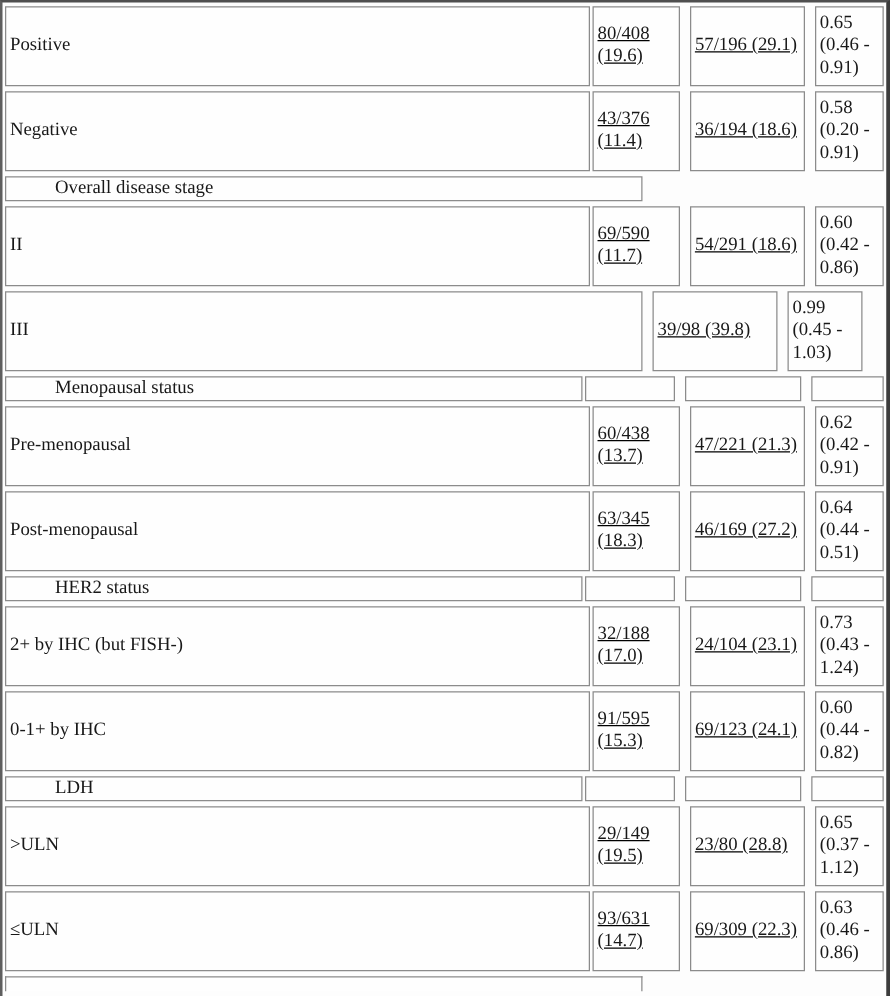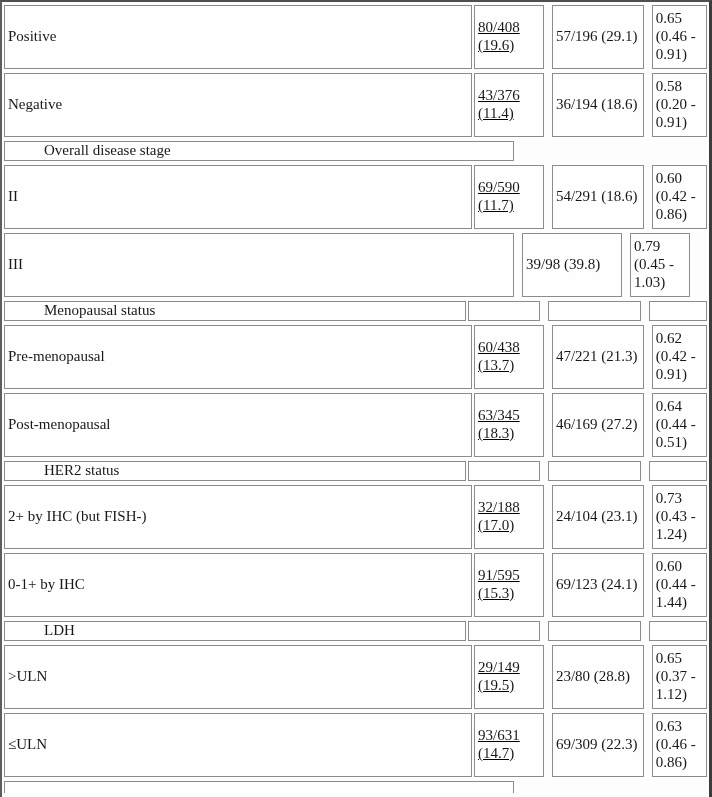--- a/index.html
+++ b/index.html
@@ -37,21 +37,21 @@
     align-items: center;
     overflow: hidden;
   }
 
   .row.data .cell    { height: 64px; }
   .row.section .cell { height: 20px; padding-left: 36px; }
   .row.partial .cell { height: 12px; border-bottom: none; }
 
   .c-label { width: 510px; }
   .c-2     { width: 76px; margin-left: 2px; text-decoration: underline; }
-  .c-3     { width: 100px; margin-left: 8px; }
+  .c-3     { width: 100px; margin-left: 8px; text-decoration: underline; }
   .c-4     { width: 60px; margin-left: 8px; }
 
   .txt {
     display: block;
     padding: 0 2px 0 3px;
     font-size: 15px;
     line-height: 1.18;
     color: #181818;
     word-spacing: 0;
   }
@@ -109,21 +109,21 @@
         </div>
       </div>
       <div class="row data">
         <div class="cell c-label">
           <span class="txt">III</span>
         </div>
         <div class="cell c-3">
           <span class="txt">39/98 (39.8)</span>
         </div>
         <div class="cell c-4">
-          <span class="txt">0.79 (0.45 - 1.03)</span>
+          <span class="txt">0.99 (0.45 - 1.03)</span>
         </div>
       </div>
       <div class="row section">
         <div class="cell c-label">
           <span class="txt">Menopausal status</span>
         </div>
         <div class="cell c-2"></div>
         <div class="cell c-3"></div>
         <div class="cell c-4"></div>
       </div>
@@ -181,21 +181,21 @@
         <div class="cell c-label">
           <span class="txt">0-1+ by IHC</span>
         </div>
         <div class="cell c-2">
           <span class="txt">91/595 (15.3)</span>
         </div>
         <div class="cell c-3">
           <span class="txt">69/123 (24.1)</span>
         </div>
         <div class="cell c-4">
-          <span class="txt">0.60 (0.44 - 1.44)</span>
+          <span class="txt">0.60 (0.44 - 0.82)</span>
         </div>
       </div>
       <div class="row section">
         <div class="cell c-label">
           <span class="txt">LDH</span>
         </div>
         <div class="cell c-2"></div>
         <div class="cell c-3"></div>
         <div class="cell c-4"></div>
       </div>

